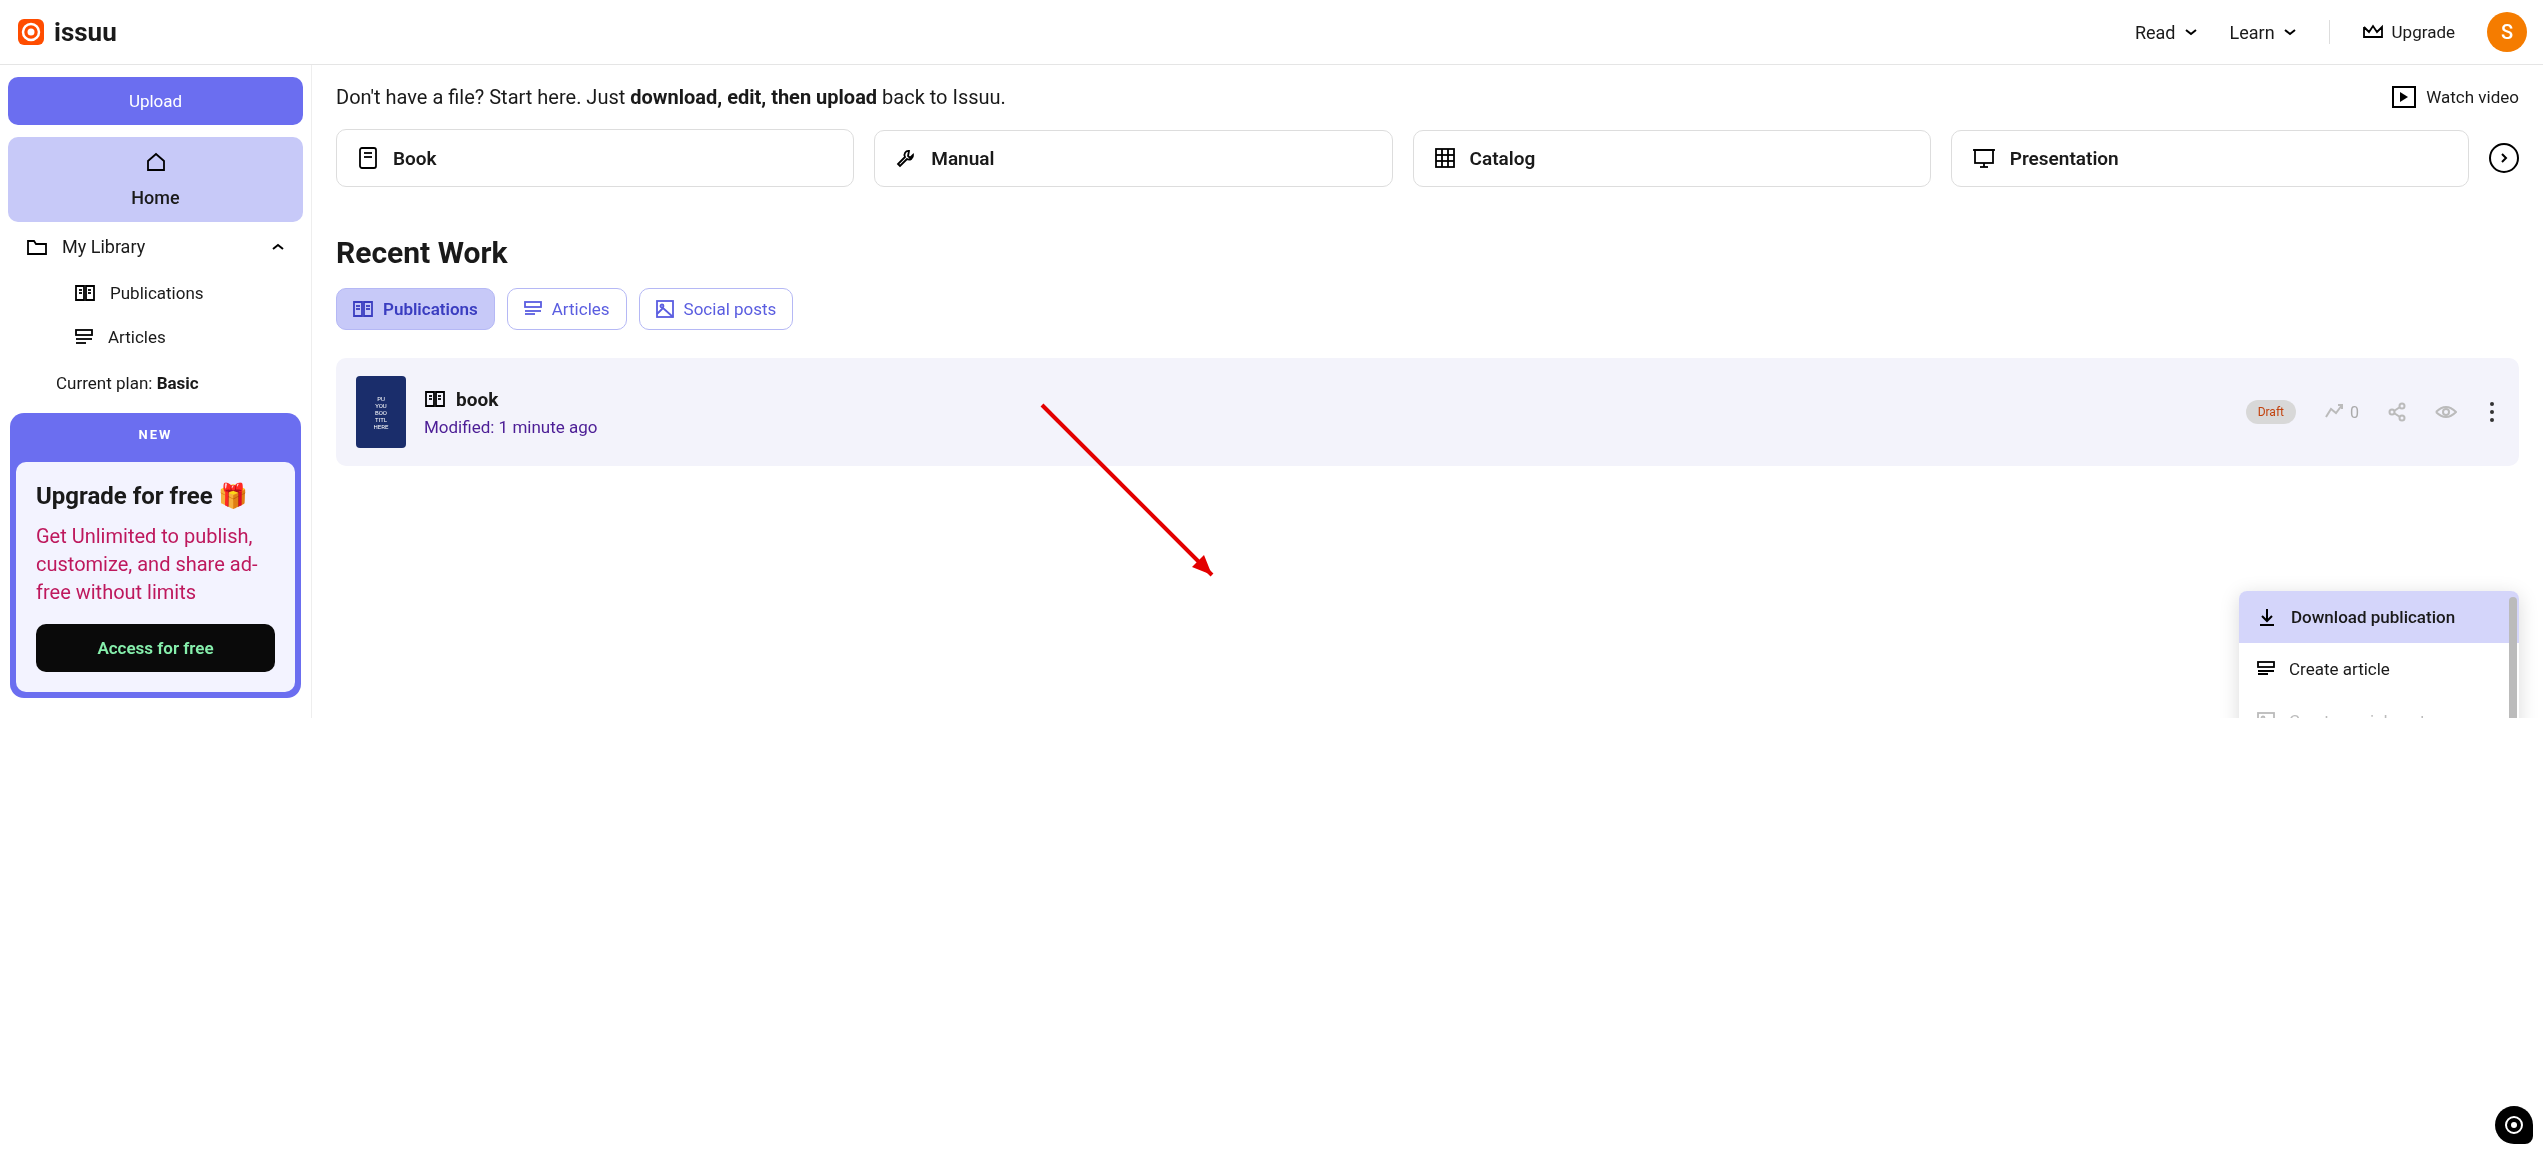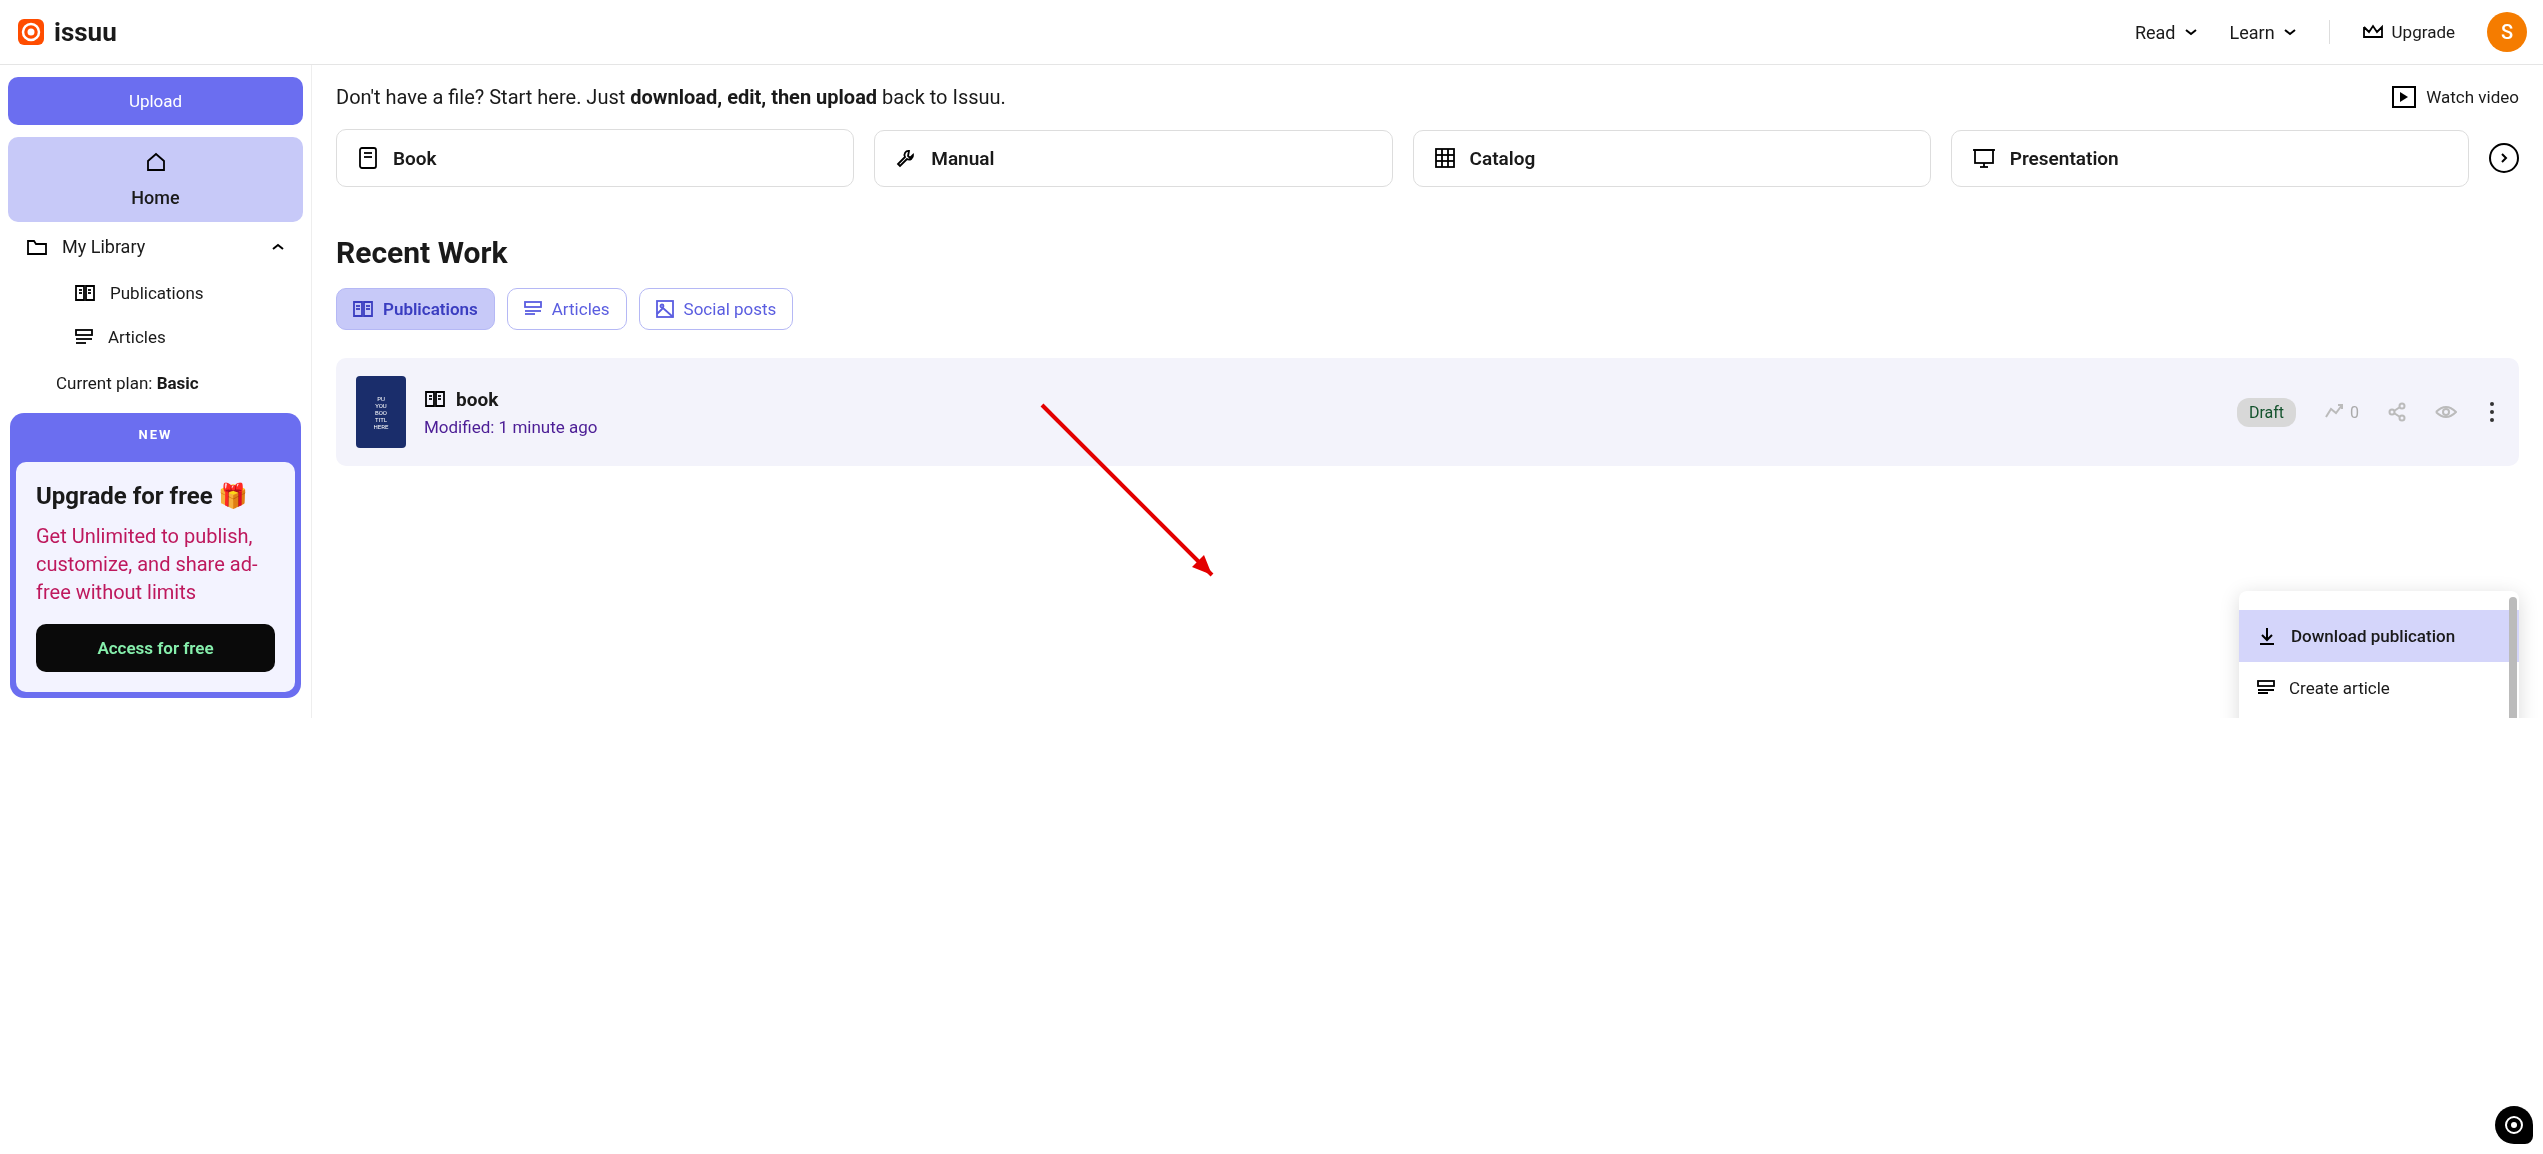--- a/index.html
+++ b/index.html
@@ -41,26 +41,26 @@
 .filter-row { display: flex; gap: 12px; margin-bottom: 28px; }
 .filter-chip { display: flex; align-items: center; gap: 10px; border: 1px solid #b5b8f5; border-radius: 10px; padding: 10px 16px; font-size: 17px; color: #5a5de0; cursor: pointer; }
 .filter-chip.active { background: #c7c9f8; font-weight: 600; color: #3a3dc0; }
 .work-item { display: flex; align-items: center; gap: 18px; background: #f3f3fb; border-radius: 10px; padding: 18px 20px; position: relative; }
 .thumb { width: 50px; height: 72px; background: #1a2d6b; border-radius: 4px; display: flex; align-items: center; justify-content: center; color: #fff; font-size: 6px; text-align: center; padding: 4px; }
 .work-meta { flex: 1; }
 .work-title-row { display: flex; align-items: center; gap: 10px; margin-bottom: 6px; }
 .work-title { font-size: 19px; font-weight: 700; }
 .work-modified { color: #4c1d95; font-size: 17px; }
 .work-actions { display: flex; align-items: center; gap: 28px; }
-.draft-badge { background: #d8d8d8; color: #14532d; padding: 5px 12px; border-radius: 12px; font-size: 16px; }
+.draft-badge { background: #d8d8d8; color: #c2410c; padding: 5px 12px; border-radius: 12px; font-size: 12px; }
 .icon-gray { color: #aaa; display: flex; align-items: center; gap: 6px; }
 .more-btn { cursor: pointer; padding: 4px; }
 .dropdown { position: absolute; right: 24px; top: 526px; width: 280px; background: #fff; border-radius: 8px; box-shadow: 0 4px 20px rgba(0,0,0,0.15); overflow: hidden; }
 .dropdown-item { display: flex; align-items: center; gap: 14px; padding: 16px 18px; font-size: 17px; cursor: pointer; }
-.dropdown-item.highlighted { background: #d4d5fa; font-weight: 500; margin-top: 19px; }
+.dropdown-item.highlighted { background: #d4d5fa; font-weight: 500; }
 .dropdown-item.disabled { color: #bbb; cursor: not-allowed; }
 .dropdown-scrollbar { position: absolute; right: 2px; top: 6px; width: 8px; height: 140px; background: #bbb; border-radius: 4px; }
 .arrow-overlay { position: absolute; pointer-events: none; }
 .float-btn { position: fixed; right: 10px; bottom: 10px; width: 38px; height: 38px; background: #000; border-radius: 50% 50% 8px 50%; display: flex; align-items: center; justify-content: center; }
 svg { display: block; }
 </style>
 </head>
 <body>
 
 <div class="header">

